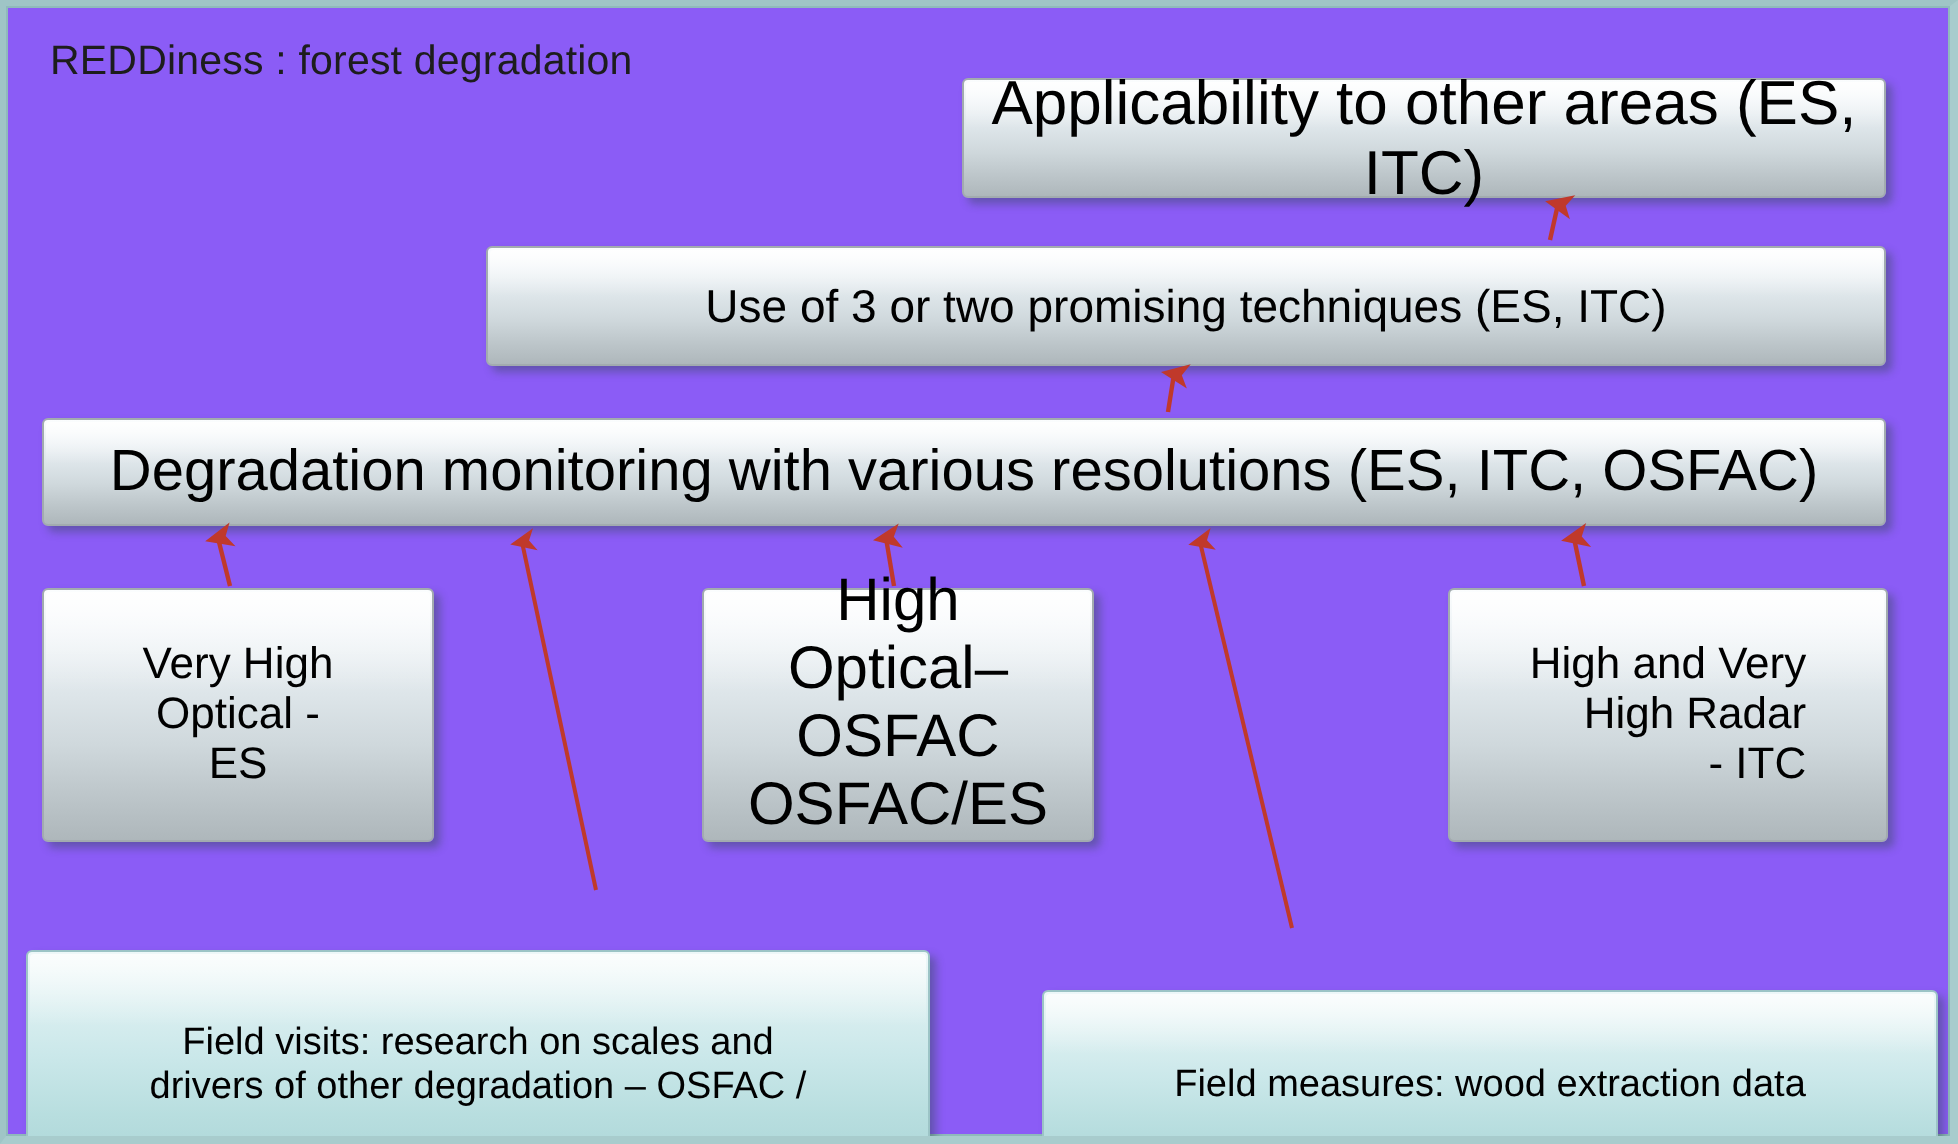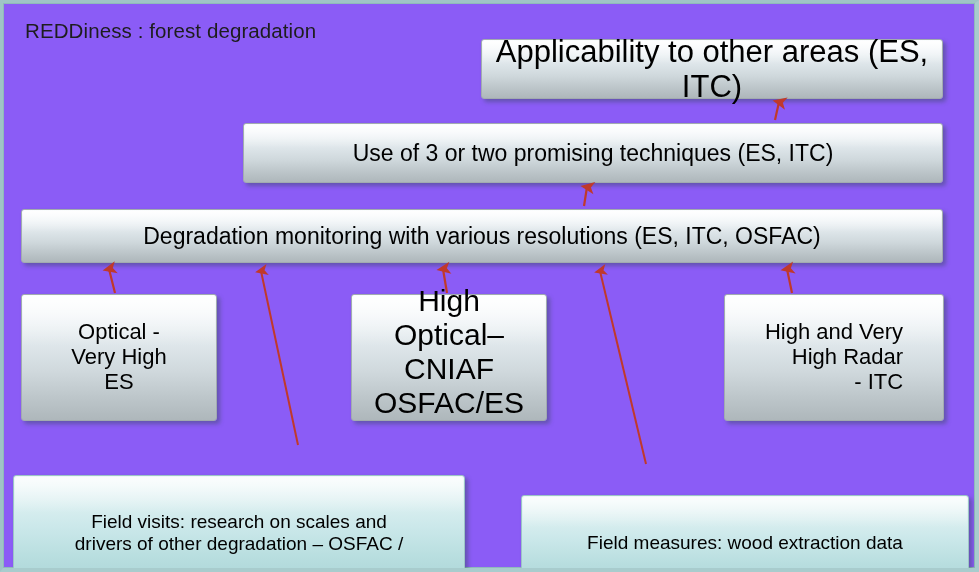--- a/index.html
+++ b/index.html
@@ -78,21 +78,21 @@
     content:"";position:absolute;left:1px;right:1px;top:1px;height:32%;
     background:linear-gradient(to bottom,rgba(255,255,255,.75),rgba(255,255,255,0));
     border-radius:2px 2px 0 0;pointer-events:none;
   }
 
   .box span{position:relative;z-index:2;display:block;padding:0 10px;}
 
   
   #box-applicability{left:478px;top:36px;width:462px;height:60px;font-size:31px;}
   #box-techniques  {left:240px;top:120px;width:700px;height:60px;font-size:23px;}
-  #box-degradation {left:18px; top:206px;width:922px;height:54px;font-size:23px;}
+  #box-degradation {left:18px; top:206px;width:922px;height:54px;font-size:29px;}
 
   #box-vhopt {left:18px; top:291px;width:196px;height:127px;font-size:22px;}
   #box-hopt  {left:348px;top:291px;width:196px;height:127px;font-size:30px;align-items:flex-end;}
   #box-radar {left:721px;top:291px;width:220px;height:127px;font-size:22px;text-align:right;}
 
   #box-fieldvisits {left:10px; top:440px;width:452px;height:115px;font-size:19px;}
   #box-fieldmeasures{left:518px;top:460px;width:448px;height:96px;font-size:19px;}
 
   
   #arrows{position:absolute;left:0;top:0;width:979px;height:572px;pointer-events:none;z-index:5;}
@@ -147,30 +147,30 @@
   <div class="box grey" id="box-techniques">
     <span>Use of 3 or two promising techniques (ES, ITC)</span>
   </div>
 
   <div class="box grey" id="box-degradation">
     <span>Degradation monitoring with various resolutions (ES, ITC, OSFAC)</span>
   </div>
 
   <div class="box grey" id="box-vhopt">
     <span>
+      <span>Very High</span>
       <span>Optical -</span>
-      <span>Very High</span>
       <span>ES</span>
     </span>
   </div>
 
   <div class="box grey" id="box-hopt">
     <span>
       <span>High Optical–</span>
-      <span>CNIAF</span>
+      <span>OSFAC</span>
       <span>OSFAC/ES</span>
     </span>
   </div>
 
   <div class="box grey" id="box-radar">
     <span>
       <span>High and Very</span>
       <span>High Radar</span>
       <span>- ITC</span>
     </span>

